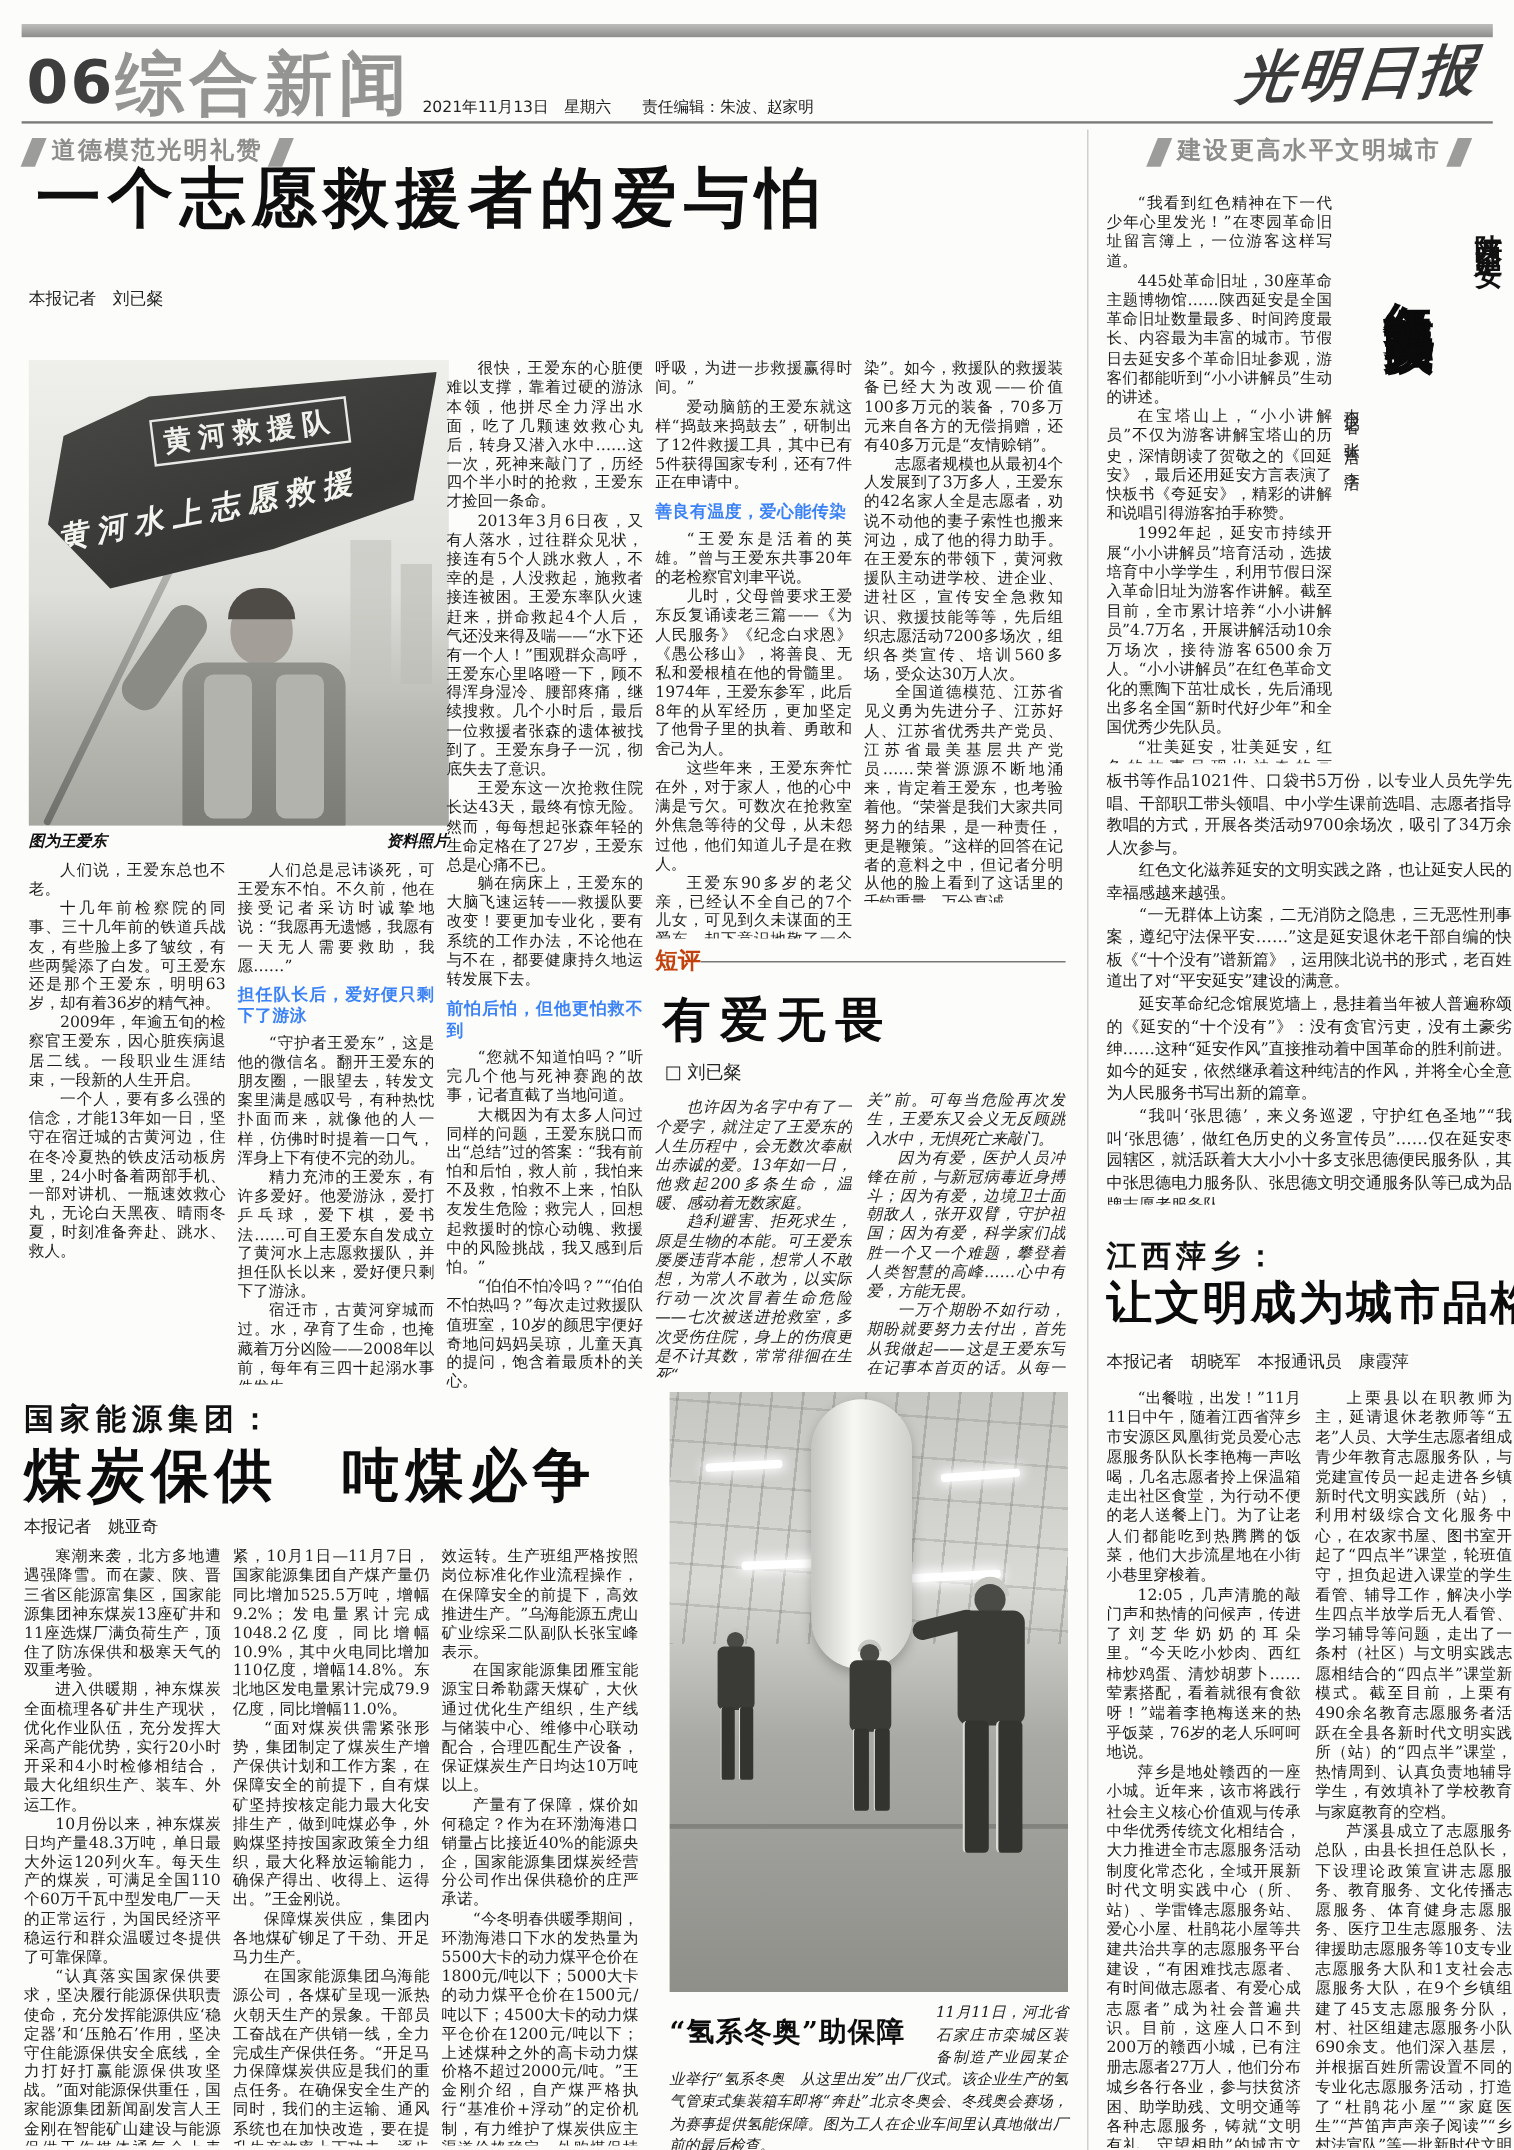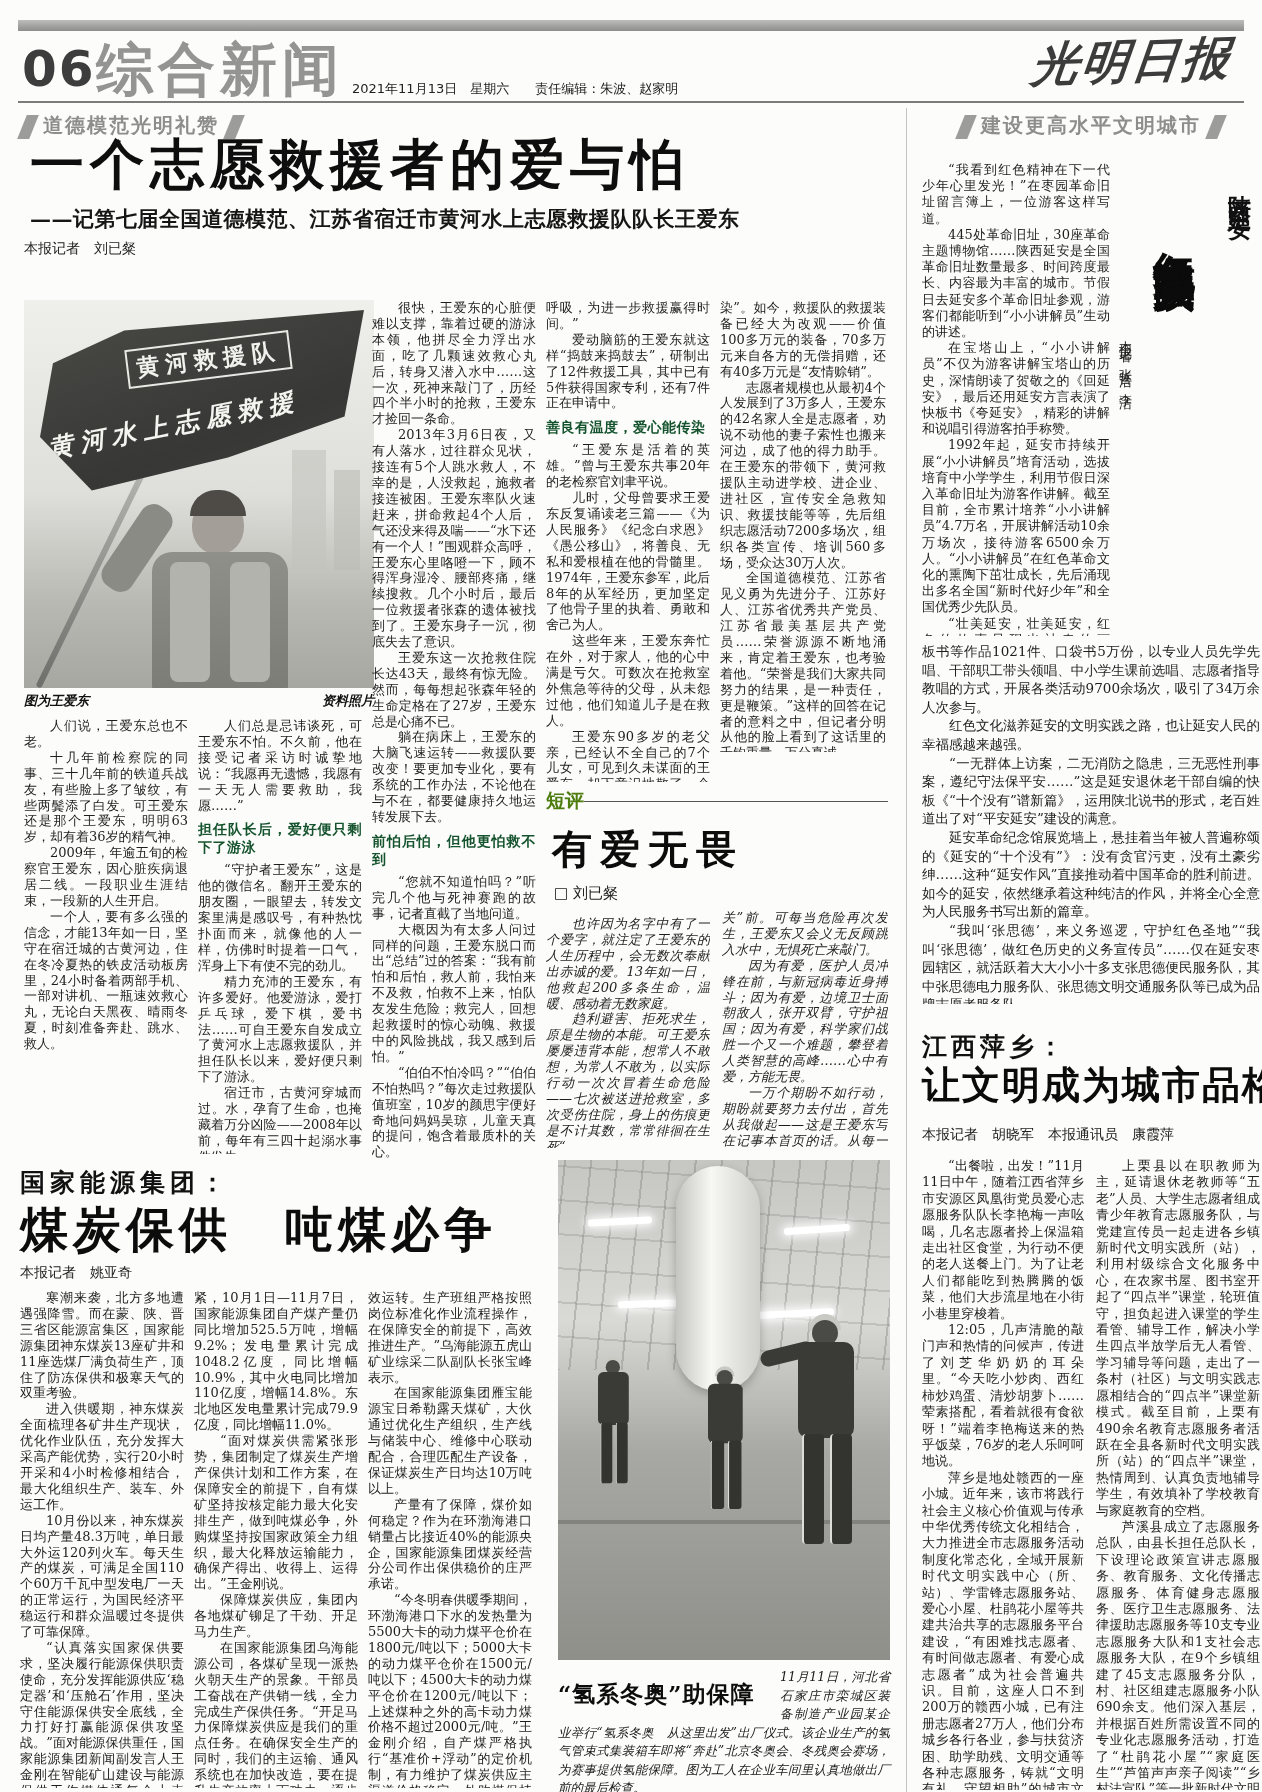--- a/index.html
+++ b/index.html
@@ -20,21 +20,21 @@
           font-size:20px;font-weight:800;color:#8d8d8b;letter-spacing:2px;}
   .kicker .bar{width:12px;height:24px;background:#9c9c9a;transform:skewX(-22deg);}
   
   .main-title{left:30px;top:136px;width:866px;font-size:54px;font-weight:900;letter-spacing:6px;color:#0e0e0e;line-height:1.05;white-space:nowrap;}
   .main-subtitle{left:30px;top:205px;width:866px;font-size:21px;font-weight:700;letter-spacing:0.5px;color:#161616;white-space:nowrap;}
   .main-byline{left:24px;top:240px;font-size:14px;color:#222;}
   .col{position:absolute;overflow:hidden;font-size:13px;line-height:15.9px;text-align:justify;color:#1d1d1d;}
   .col p{margin:0;text-indent:2em;}
   .col p.ni{text-indent:0;}
   .col h4.sub{font-family:"DejaVu Sans","Liberation Sans",sans-serif;font-size:14px;font-weight:700;
-              letter-spacing:0.5px;margin:7px 0 6px 0;text-indent:0;color:#14532d;line-height:18px;}
+              letter-spacing:0.5px;margin:7px 0 6px 0;text-indent:0;color:#3b82f6;line-height:18px;}
   .mcol1{left:24px;top:718px;width:164px;height:348px;}
   .mcol2{left:198px;top:718px;width:164px;height:436px;}
   .mcol3{left:372px;top:300px;width:164px;height:858px;}
   .mcol4{left:546px;top:300px;width:164px;height:482px;}
   .mcol5{left:720px;top:300px;width:166px;height:452px;}
   
   .photo1{left:24px;top:300px;width:350px;height:388px;overflow:hidden;
           background:linear-gradient(180deg,#efefec 0%,#dededa 50%,#b9b9b3 78%,#a7a7a1 100%);}
   .photo1 .b1{position:absolute;left:268px;top:150px;width:34px;height:120px;background:#c3c3bе;background:#c3c3be;opacity:.6;}
   .photo1 .b2{position:absolute;left:310px;top:170px;width:26px;height:100px;background:#bcbcb6;opacity:.6;}
@@ -50,21 +50,21 @@
   .p1-vest{position:absolute;left:128px;top:252px;width:136px;height:140px;border-radius:20px 20px 6px 6px;
            background:linear-gradient(180deg,#90908b,#7c7c77);}
   .p1-vest:before{content:"";position:absolute;left:18px;top:10px;width:40px;height:120px;background:#b3b3ae;border-radius:8px;}
   .p1-vest:after{content:"";position:absolute;right:18px;top:10px;width:40px;height:120px;background:#b3b3ae;border-radius:8px;}
   .p1-arm{position:absolute;left:96px;top:200px;width:34px;height:96px;background:#8b8b86;border-radius:14px;transform:rotate(34deg);}
   .photo1-caption{left:24px;top:692px;width:350px;display:flex;justify-content:space-between;
                   font-size:13px;font-weight:700;font-style:italic;color:#111;}
   
   .sr{left:546px;top:788px;width:342px;height:372px;}
   .sr-head{position:absolute;left:0;top:0;width:342px;display:flex;align-items:center;
-           font-family:"DejaVu Sans","Liberation Sans",sans-serif;font-size:19px;font-weight:800;color:#4d7c0f;}
+           font-family:"DejaVu Sans","Liberation Sans",sans-serif;font-size:19px;font-weight:800;color:#c2410c;}
   .sr-head .rule{flex:1;height:1px;background:#555;}
   .sr-title{position:absolute;left:6px;top:34px;font-size:40px;font-weight:900;letter-spacing:8px;color:#0c0c0c;}
   .sr-author{position:absolute;left:8px;top:96px;font-size:15px;color:#222;}
   .sr-colA{left:0;top:128px;width:164px;height:232px;font-style:italic;}
   .sr-colB{left:176px;top:122px;width:166px;height:238px;font-style:italic;}
   
   .en-kicker{left:20px;top:1166px;font-size:25px;font-weight:700;letter-spacing:5px;color:#111;}
   .en-title{left:20px;top:1198px;font-size:48px;font-weight:900;letter-spacing:5px;color:#0c0c0c;white-space:nowrap;}
   .en-byline{left:20px;top:1264px;font-size:14px;color:#222;}
   .ecol1{left:20px;top:1290px;width:164px;height:498px;}
@@ -119,21 +119,20 @@
   </div>
   <div class="abs masthead">光明日报</div>
   <div class="abs head-rule"></div>
 
   <div class="abs kicker" style="left:22px;top:112px;">
     <span class="bar"></span>
     <span>道德模范光明礼赞</span>
     <span class="bar"></span>
   </div>
   <h1 class="abs main-title" style="margin:0;">一个志愿救援者的爱与怕</h1>
-  <div class="abs main-subtitle">——记第七届全国道德模范、江苏省宿迁市黄河水上志愿救援队队长王爱东</div>
   <div class="abs main-byline">本报记者　刘已粲</div>
 
   <div class="abs photo1">
     <div class="b1"></div>
     <div class="b2"></div>
     <div class="pole"></div>
     <div class="flag">
       <span class="flag-top">黄河救援队</span>
       <span class="flag-main">黄河水上志愿救援</span>
     </div>

